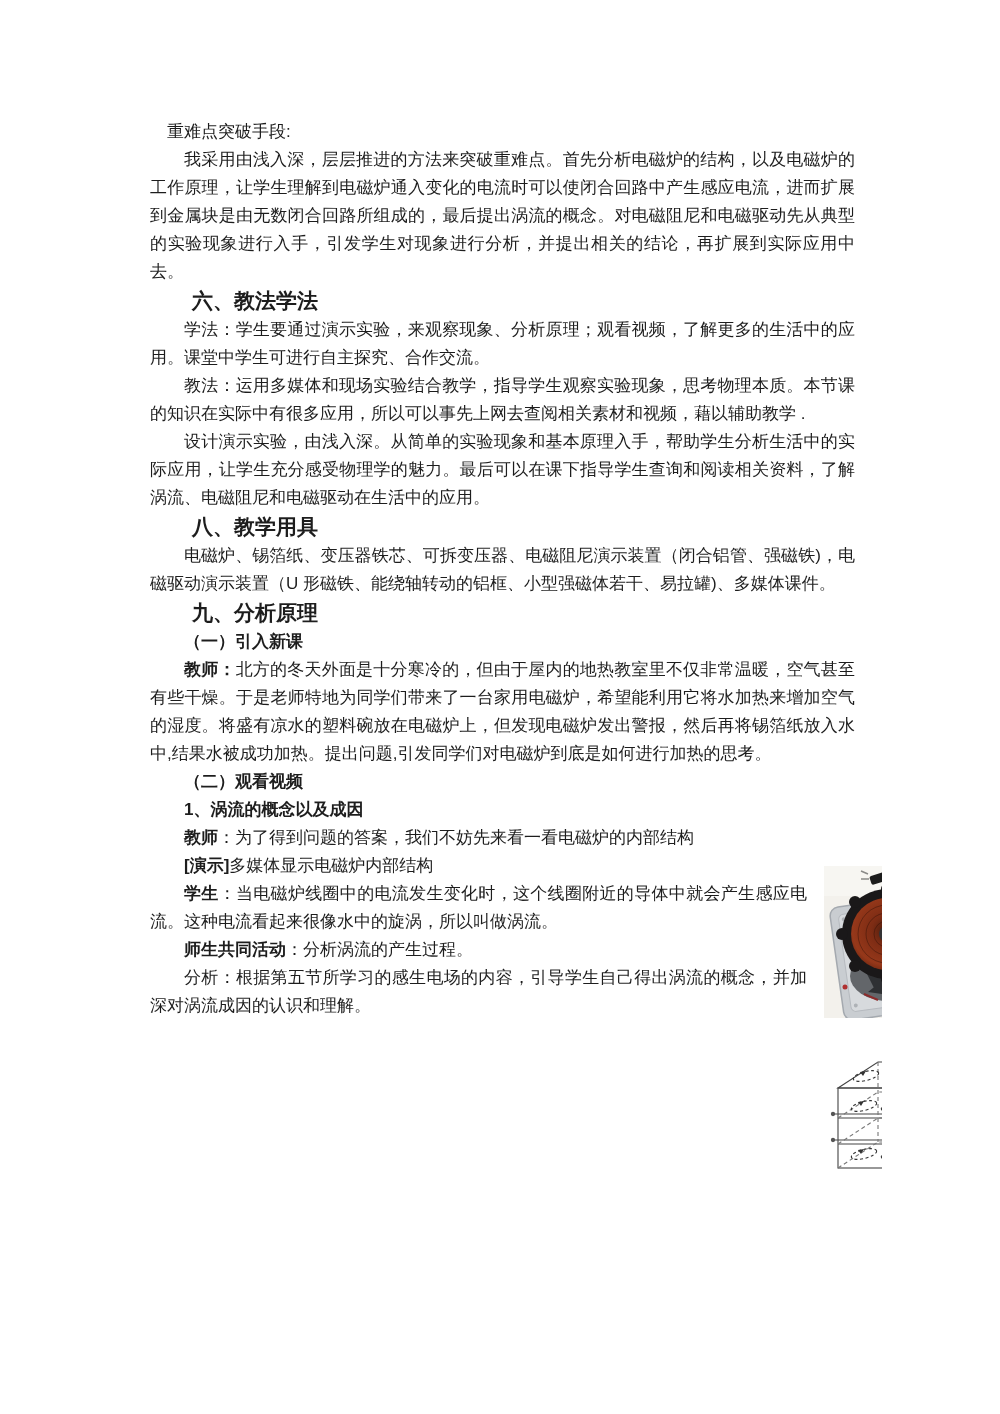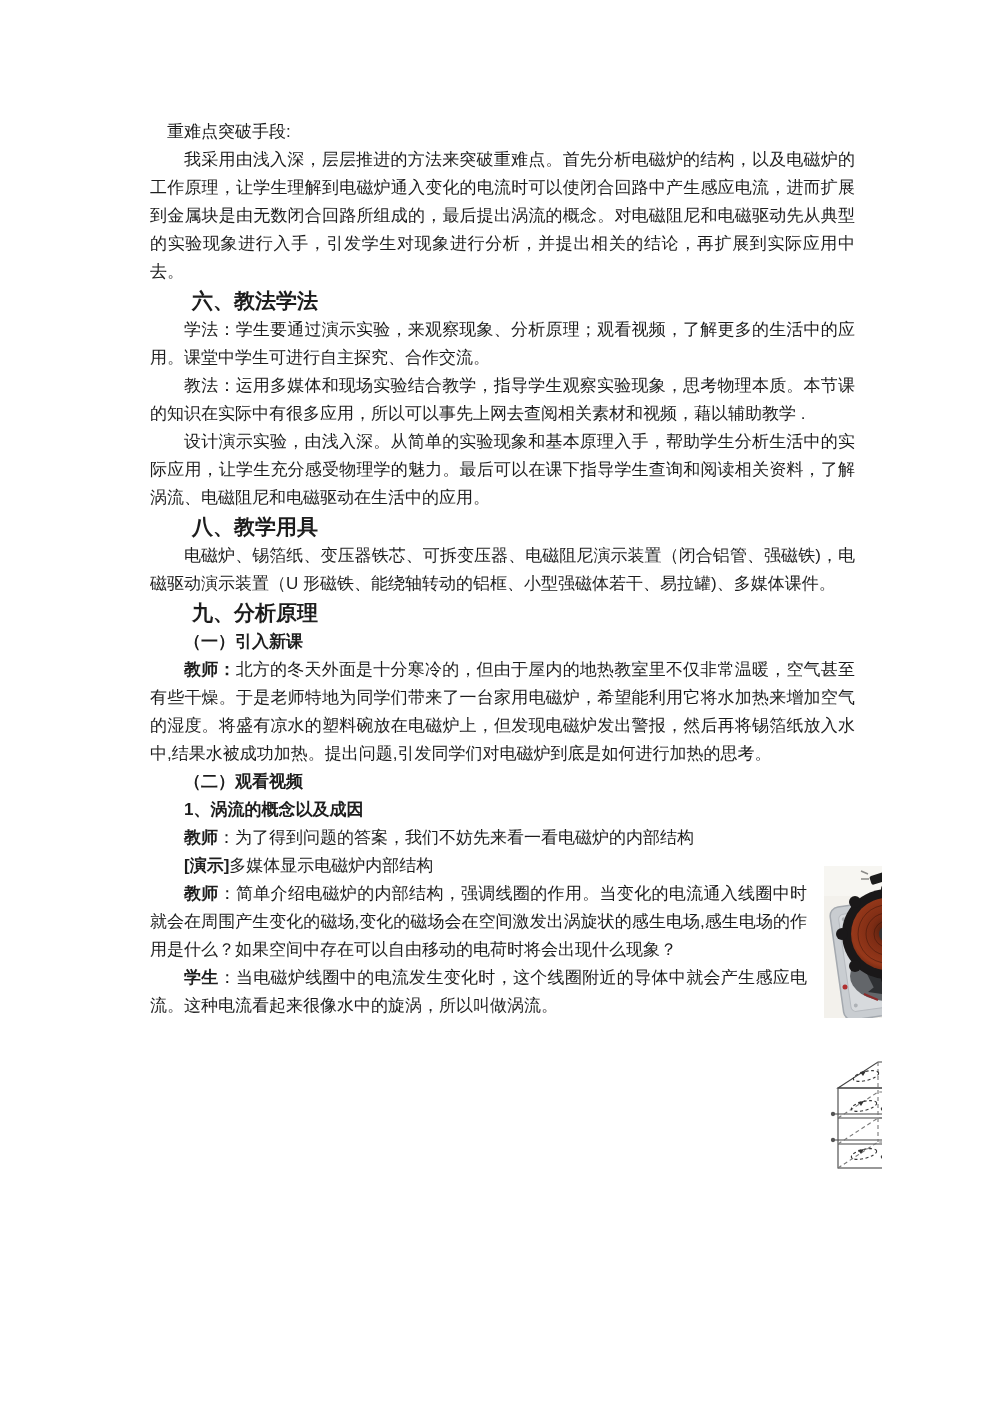--- a/index.html
+++ b/index.html
@@ -53,25 +53,26 @@
     <div class="img-spacer"></div>
 
     <p class="h-ind1">（二）观看视频</p>
 
     <p class="h-ind2">1、涡流的概念以及成因</p>
 
     <p><span class="lbl">教师</span><span>：为了得到问题的答案，我们不妨先来看一看电磁炉的内部结构</span></p>
 
     <p><span class="lbl">[演示]</span><span>多媒体显示电磁炉内部结构</span></p>
 
-    <p><span class="lbl">教师</span><span>：简单介绍电磁炉的内部结构，强调线圈的作用。当变化的电流通入线圈中时就会在周围产生变化的磁场,变化的磁场会在空间激发出涡旋状的感生电场,感生电场的作用是什么？如果空间中存在可以自由移动的电荷时将会出现什么现象？</span></p>
 
     <p><span class="lbl">学生</span><span>：当电磁炉线圈中的电流发生变化时，这个线圈附近的导体中就会产生感应电流。这种电流看起来很像水中的旋涡，所以叫做涡流。</span></p>
 
-
+    <p><span class="lbl">师生共同活动</span><span>：分析涡流的产生过程。</span></p>
+
+    <p>分析：根据第五节所学习的感生电场的内容，引导学生自己得出涡流的概念，并加深对涡流成因的认识和理解。</p>
 
   </div>
 
   <div class="fig" id="fig-photo">
     <svg viewBox="0 0 134 152" width="134" height="152">
       <rect x="0" y="0" width="134" height="152" fill="#f3f1ec"></rect>
       <rect x="0" y="0" width="134" height="30" fill="#f7f6f2"></rect>
 
       <polygon points="118,44 134,40 134,128 122,124" fill="#d8c5a0"></polygon>
       <polygon points="124,52 131,50 131,118 126,116" fill="#c9b183"></polygon>

